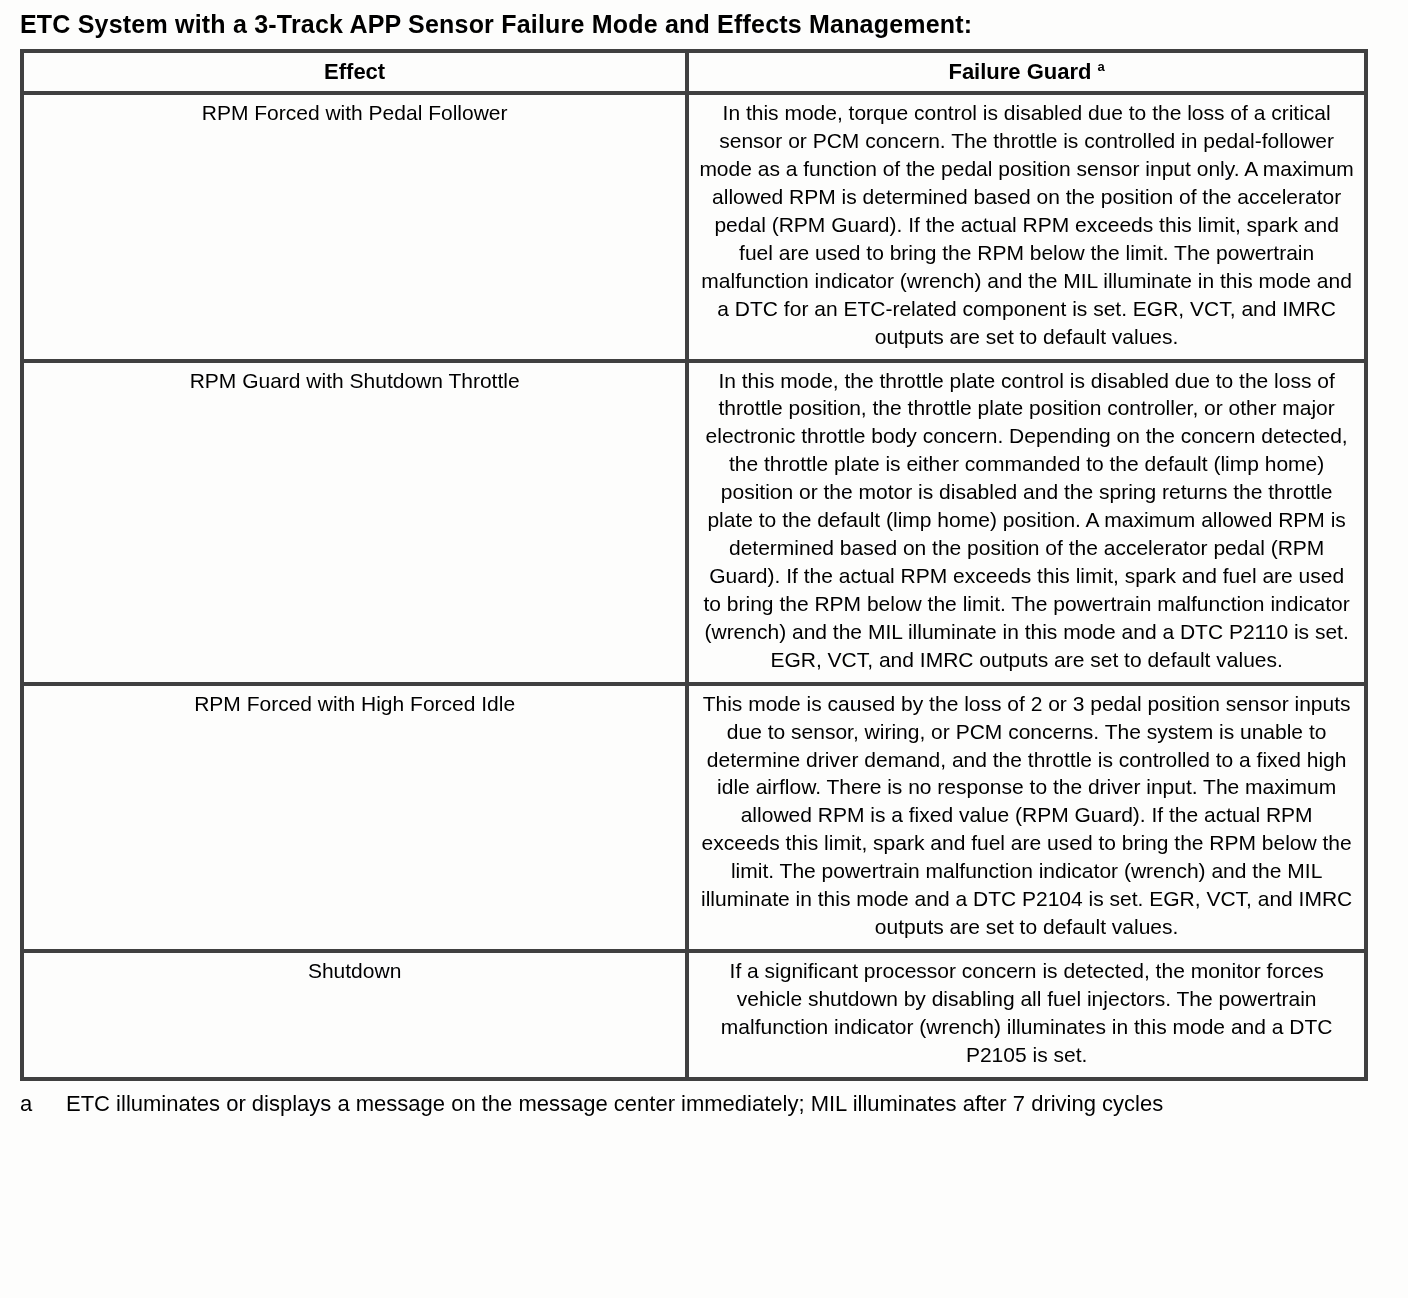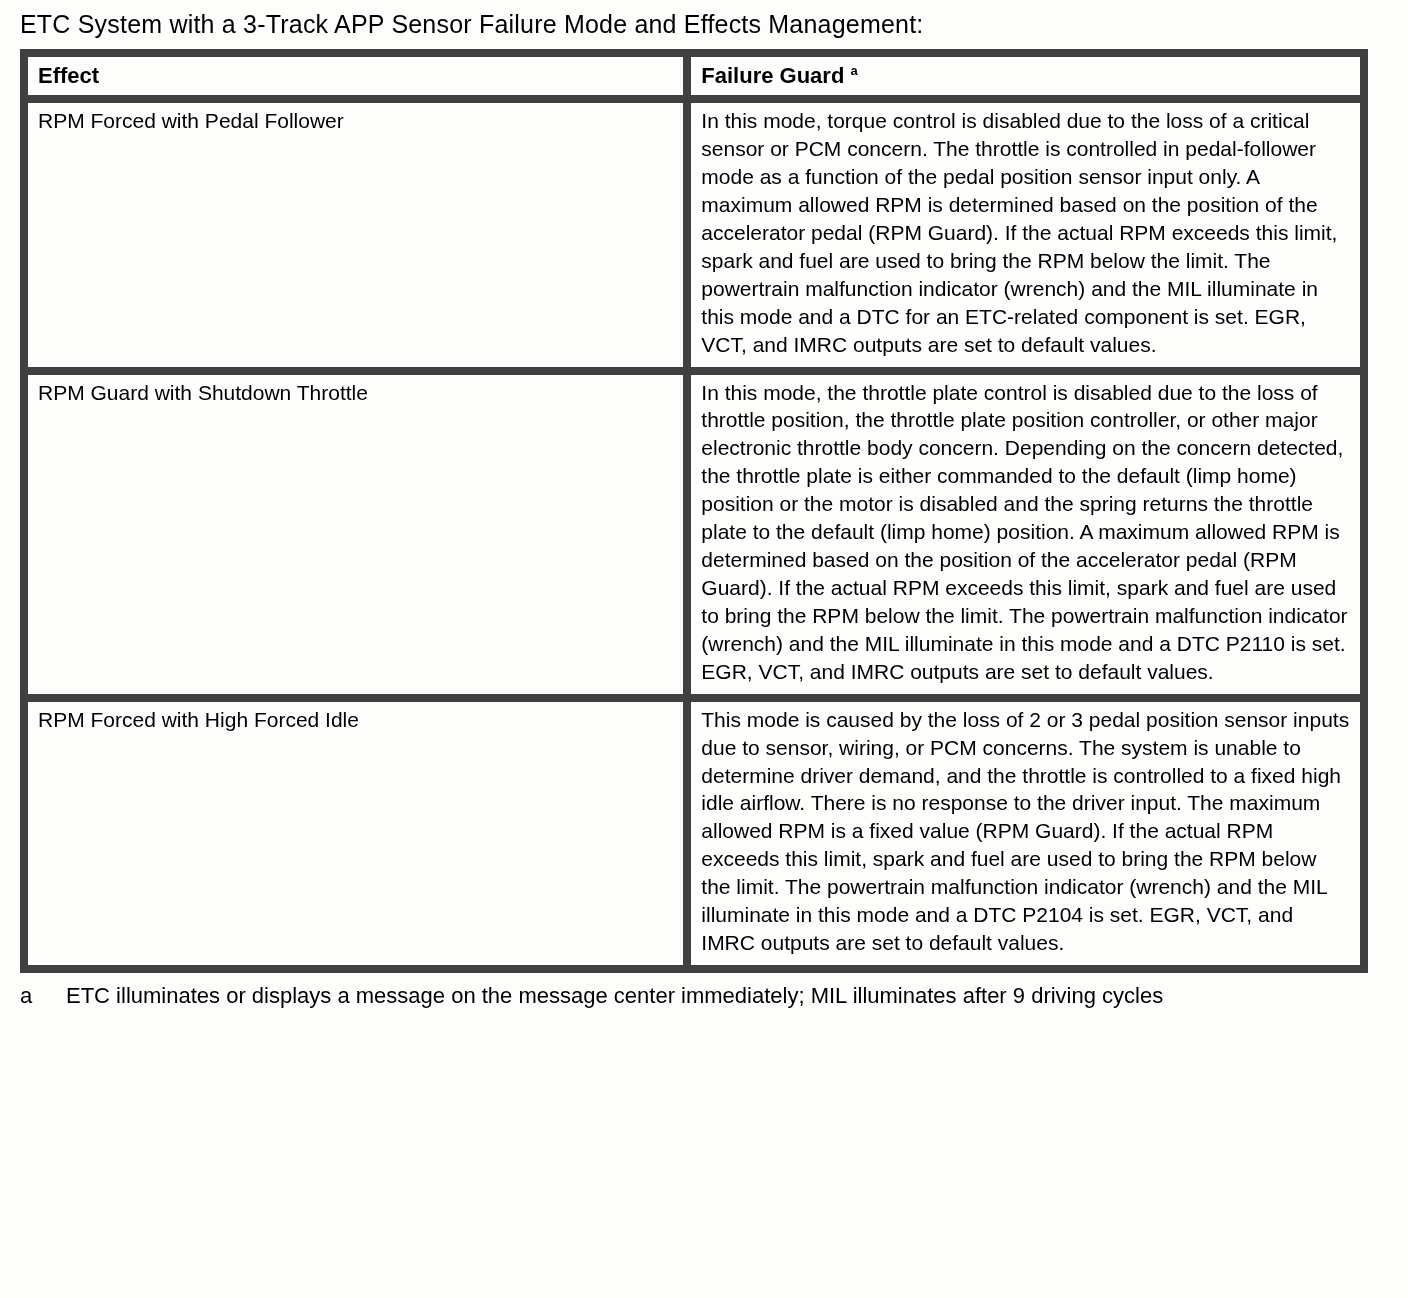--- a/index.html
+++ b/index.html
@@ -13,35 +13,35 @@
   .page {
     width: 1408px;
     height: 1298px;
     box-sizing: border-box;
     padding: 8px 22px 0 20px;
     background: #fdfdfc;
     overflow: hidden;
   }
   .doc-title {
     font-size: 25px;
-    font-weight: normal;
+    font-weight: bold;
     letter-spacing: 0.2px;
     margin: 2px 0 10px 0;
   }
   table.fmea {
     width: 1348px;
     border-collapse: collapse;
     table-layout: fixed;
     background: #fdfdfc;
   }
   table.fmea th,
   table.fmea td {
-    border: 8px solid #404040;
+    border: 4px solid #404040;
     vertical-align: top;
-    text-align: left;
+    text-align: center;
     padding: 4px 10px 8px 10px;
     font-size: 21px;
     line-height: 1.33;
   }
   table.fmea th {
     font-weight: bold;
     font-size: 22px;
     padding: 4px 10px 5px 10px;
   }
   table.fmea th sup {
@@ -98,21 +98,25 @@
         <td class="failure-cell">In this mode, torque control is disabled due to the loss of a critical sensor or PCM concern. The throttle is controlled in pedal-follower mode as a function of the pedal position sensor input only. A maximum allowed RPM is determined based on the position of the accelerator pedal (RPM Guard). If the actual RPM exceeds this limit, spark and fuel are used to bring the RPM below the limit. The powertrain malfunction indicator (wrench) and the MIL illuminate in this mode and a DTC for an ETC-related component is set. EGR, VCT, and IMRC outputs are set to default values.</td>
       </tr>
       <tr>
         <td class="effect-cell">RPM Guard with Shutdown Throttle</td>
         <td class="failure-cell">In this mode, the throttle plate control is disabled due to the loss of throttle position, the throttle plate position controller, or other major electronic throttle body concern. Depending on the concern detected, the throttle plate is either commanded to the default (limp home) position or the motor is disabled and the spring returns the throttle plate to the default (limp home) position. A maximum allowed RPM is determined based on the position of the accelerator pedal (RPM Guard). If the actual RPM exceeds this limit, spark and fuel are used to bring the RPM below the limit. The powertrain malfunction indicator (wrench) and the MIL illuminate in this mode and a DTC P2110 is set. EGR, VCT, and IMRC outputs are set to default values.</td>
       </tr>
       <tr>
         <td class="effect-cell">RPM Forced with High Forced Idle</td>
         <td class="failure-cell">This mode is caused by the loss of 2 or 3 pedal position sensor inputs due to sensor, wiring, or PCM concerns. The system is unable to determine driver demand, and the throttle is controlled to a fixed high idle airflow. There is no response to the driver input. The maximum allowed RPM is a fixed value (RPM Guard). If the actual RPM exceeds this limit, spark and fuel are used to bring the RPM below the limit. The powertrain malfunction indicator (wrench) and the MIL illuminate in this mode and a DTC P2104 is set. EGR, VCT, and IMRC outputs are set to default values.</td>
       </tr>
+      <tr>
+        <td class="effect-cell">Shutdown</td>
+        <td class="failure-cell">If a significant processor concern is detected, the monitor forces vehicle shutdown by disabling all fuel injectors. The powertrain malfunction indicator (wrench) illuminates in this mode and a DTC P2105 is set.</td>
+      </tr>
     </tbody>
   </table>
 
   <div class="footnote">
     <span class="marker">a</span>
-    <span class="text">ETC illuminates or displays a message on the message center immediately; MIL illuminates after 9 driving cycles</span>
+    <span class="text">ETC illuminates or displays a message on the message center immediately; MIL illuminates after 7 driving cycles</span>
   </div>
 
 </div>
 
 </body></html>

